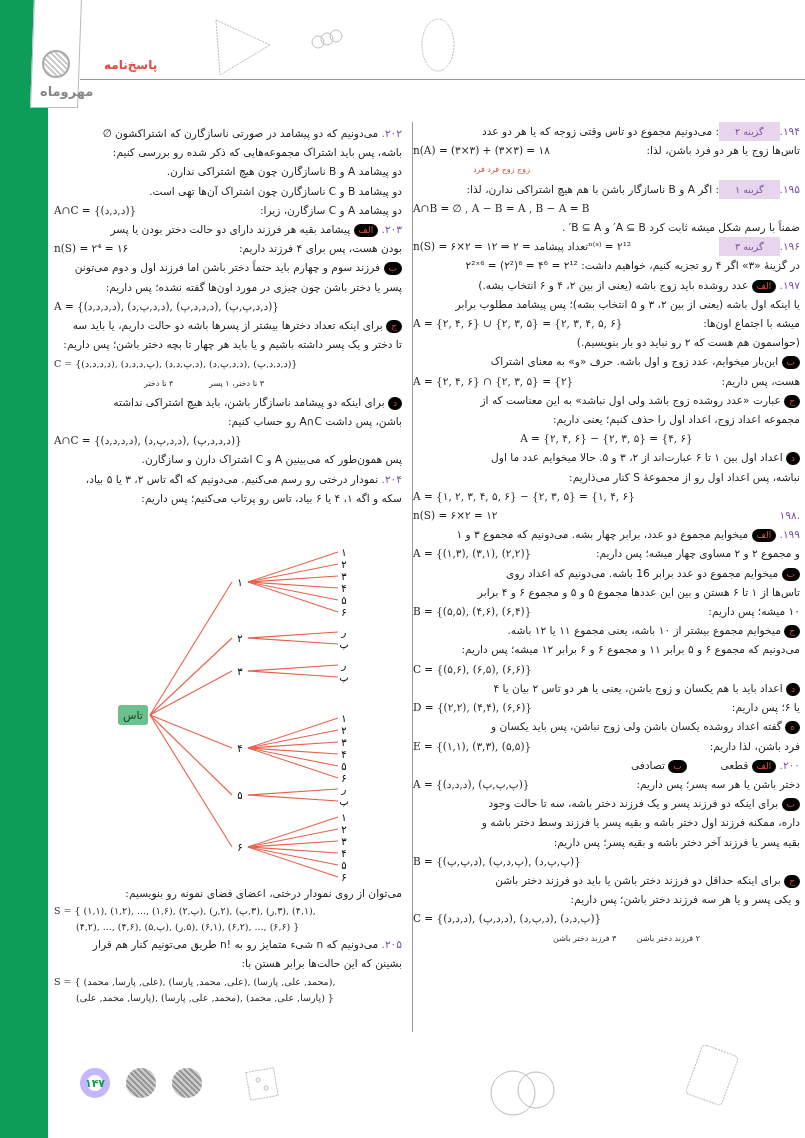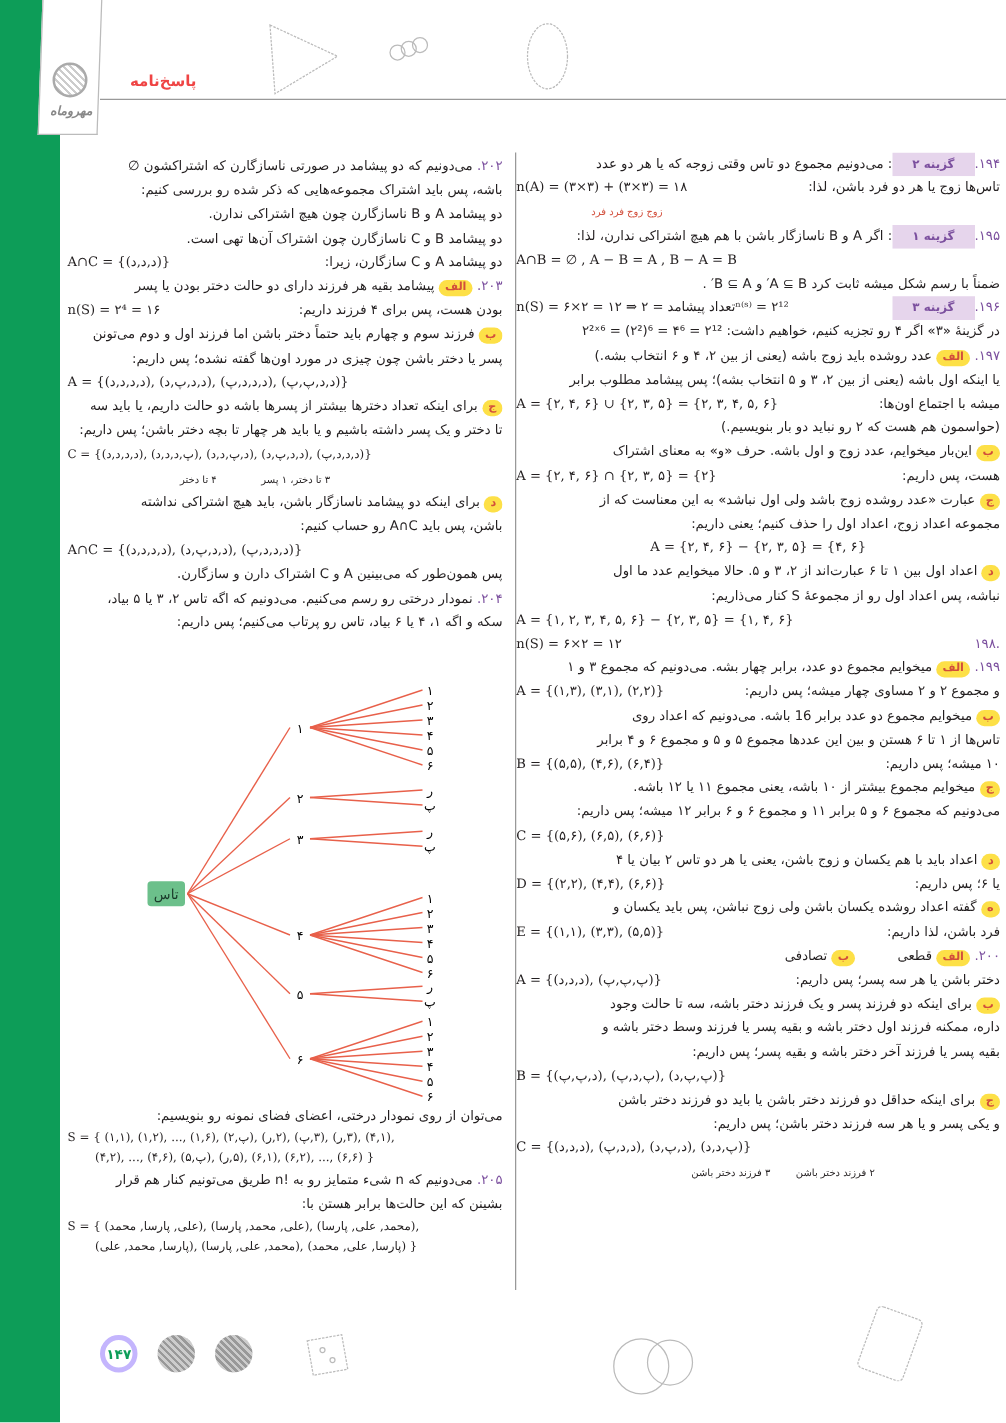--- a/index.html
+++ b/index.html
@@ -1,34 +1,34 @@
 <!DOCTYPE html>
 <html><head>
 <meta charset="utf-8">
 <style>
   * { box-sizing: border-box; margin: 0; padding: 0; }
   html, body { width: 805px; height: 1138px; overflow: hidden; background: #ffffff; }
   body { position: relative; font-family: "DejaVu Sans", sans-serif; color: #231f20; }
   .green-bar { position: absolute; left: 0; top: 0; width: 48px; height: 1138px; background: #0d9d58; }
   .logo-tab { position: absolute; left: 32px; top: 0; width: 48px; height: 108px; background: #fff; border: 1px solid #bbb; border-top: none; transform: skewX(-2deg); }
   .logo-circle { position: absolute; left: 42px; top: 50px; width: 28px; height: 28px; border-radius: 50%; border: 2px solid #aaa; background: repeating-linear-gradient(45deg,#ccc 0 2px,#fff 2px 4px); }
-  .logo-text { position: absolute; left: 40px; top: 84px; font-size: 10px; color: #888; font-weight: bold; direction: rtl; font-style: italic; }
+  .logo-text { position: absolute; left: 40px; top: 84px; font-size: 13px; color: #888; font-weight: bold; direction: rtl; }
   .header-title { position: absolute; left: 84px; top: 58px; font-size: 12px; font-weight: bold; color: #ef4444; direction: rtl; margin-left: 20px; }
   .header-line { position: absolute; left: 80px; top: 79px; width: 725px; height: 1px; background: #999; }
   .col { position: absolute; direction: rtl; font-size: 10.6px; line-height: 19.2px; text-align: justify; }
   .col-right { left: 412px; top: 122px; width: 388px; border-left: 1.5px solid #999; padding-left: 0; height: 910px; }
   .col-left { left: 54px; top: 124px; width: 348px; }
   .col p { margin: 0; white-space: nowrap; overflow: hidden; }
   .qn { color: #7b4f9e; font-weight: normal; }
-  .opt { display: inline-block; background: #fde047; color: #d24e3b; border-radius: 8px; padding: 0 5px; font-size: 9px; line-height: 13px; font-weight: bold; }
-  .box { display: inline-block; background: #e6d5ec; color: #7b4f9e; padding: 0 16px; font-weight: bold; font-size: 9.5px; }
+  .opt { display: inline-block; background: #000000; color: #d24e3b; border-radius: 8px; padding: 0 5px; font-size: 9px; line-height: 13px; font-weight: normal; }
+  .box { display: inline-block; background: #e6d5ec; color: #7b4f9e; padding: 0 16px; font-weight: normal; font-size: 9.5px; }
   .math { direction: ltr; font-family: "DejaVu Serif", serif; font-size: 10.5px; }
   .row { display: flex; justify-content: space-between; direction: rtl; }
   .tree-svg { position: absolute; left: 100px; top: 540px; width: 270px; height: 345px; }
-  .page-num { position: absolute; left: 80px; top: 1068px; width: 30px; height: 30px; border-radius: 50%; border: 4px solid #c4b5fd; color: #0d9d58; font-size: 11px; font-weight: bold; display: flex; align-items: center; justify-content: center; }
+  .page-num { position: absolute; left: 80px; top: 1068px; width: 30px; height: 30px; border-radius: 50%; border: 7px solid #c4b5fd; color: #0d9d58; font-size: 11px; font-weight: bold; display: flex; align-items: center; justify-content: center; }
   .hatch-circle { position: absolute; width: 30px; height: 30px; border-radius: 50%; background: repeating-linear-gradient(45deg,#999 0 2px,#ccc 2px 4px); }
   .small-label { font-size: 8px; color: #231f20; }
 </style>
 </head>
 <body>
 
 <div class="green-bar"></div>
 <div class="logo-tab"></div>
 <div class="logo-circle"></div>
 <div class="logo-text">مهروماه</div>
@@ -144,21 +144,21 @@
       <span class="math">n(S) = ۲⁴ = ۱۶</span>
     </div>
   <p><span class="opt">ب</span> <span>فرزند سوم و چهارم باید حتماً دختر باشن اما فرزند اول و دوم می‌تونن</span></p>
   <p>پسر یا دختر باشن چون چیزی در مورد اون‌ها گفته نشده؛ پس داریم:</p>
   <p class="math" style="text-align:left">A = {(د,د,د,د), (د,د,پ,د), (د,د,د,پ), (د,د,پ,پ)}</p>
   <p><span class="opt">ج</span> <span>برای اینکه تعداد دخترها بیشتر از پسرها باشه دو حالت داریم، یا باید سه</span></p>
   <p>تا دختر و یک پسر داشته باشیم و یا باید هر چهار تا بچه دختر باشن؛ پس داریم:</p>
   <p class="math" style="text-align:left;font-size:9.5px">C = {(د,د,د,د), (پ,د,د,د), (د,پ,د,د), (د,د,پ,د), (د,د,د,پ)}</p>
   <p class="small-label" style="text-align:left;padding-left:90px"><span>۳ تا دختر، ۱ پسر</span> &nbsp;&nbsp;&nbsp;&nbsp;&nbsp;&nbsp;&nbsp;&nbsp;&nbsp;&nbsp;&nbsp;&nbsp; <span>۴ تا دختر</span></p>
   <p><span class="opt">د</span> <span>برای اینکه دو پیشامد ناسازگار باشن، باید هیچ اشتراکی نداشته</span></p>
-  <p>باشن، پس باید A∩C رو حساب کنیم:</p>
+  <p>باشن، پس داشت A∩C رو حساب کنیم:</p>
   <p class="math" style="text-align:left">A∩C = {(د,د,د,د), (د,د,پ,د), (د,د,د,پ)}</p>
   <p>پس همون‌طور که می‌بینین A و C اشتراک دارن و سازگارن.</p>
 
   <p><span class="qn">۲۰۴.</span> <span>نمودار درختی رو رسم می‌کنیم. می‌دونیم که اگه تاس ۲، ۳ یا ۵ بیاد،</span></p>
   <p>سکه و اگه ۱، ۴ یا ۶ بیاد، تاس رو پرتاب می‌کنیم؛ پس داریم:</p>
 </div>
 
 <svg class="tree-svg" id="tree" viewBox="0 0 270 345">
     <rect x="18" y="165" width="30" height="20" rx="3" fill="#6cc08b"></rect>
     <text x="33" y="179" text-anchor="middle" font-size="11" fill="#1a3a2a" font-family="DejaVu Sans, sans-serif">تاس</text>

